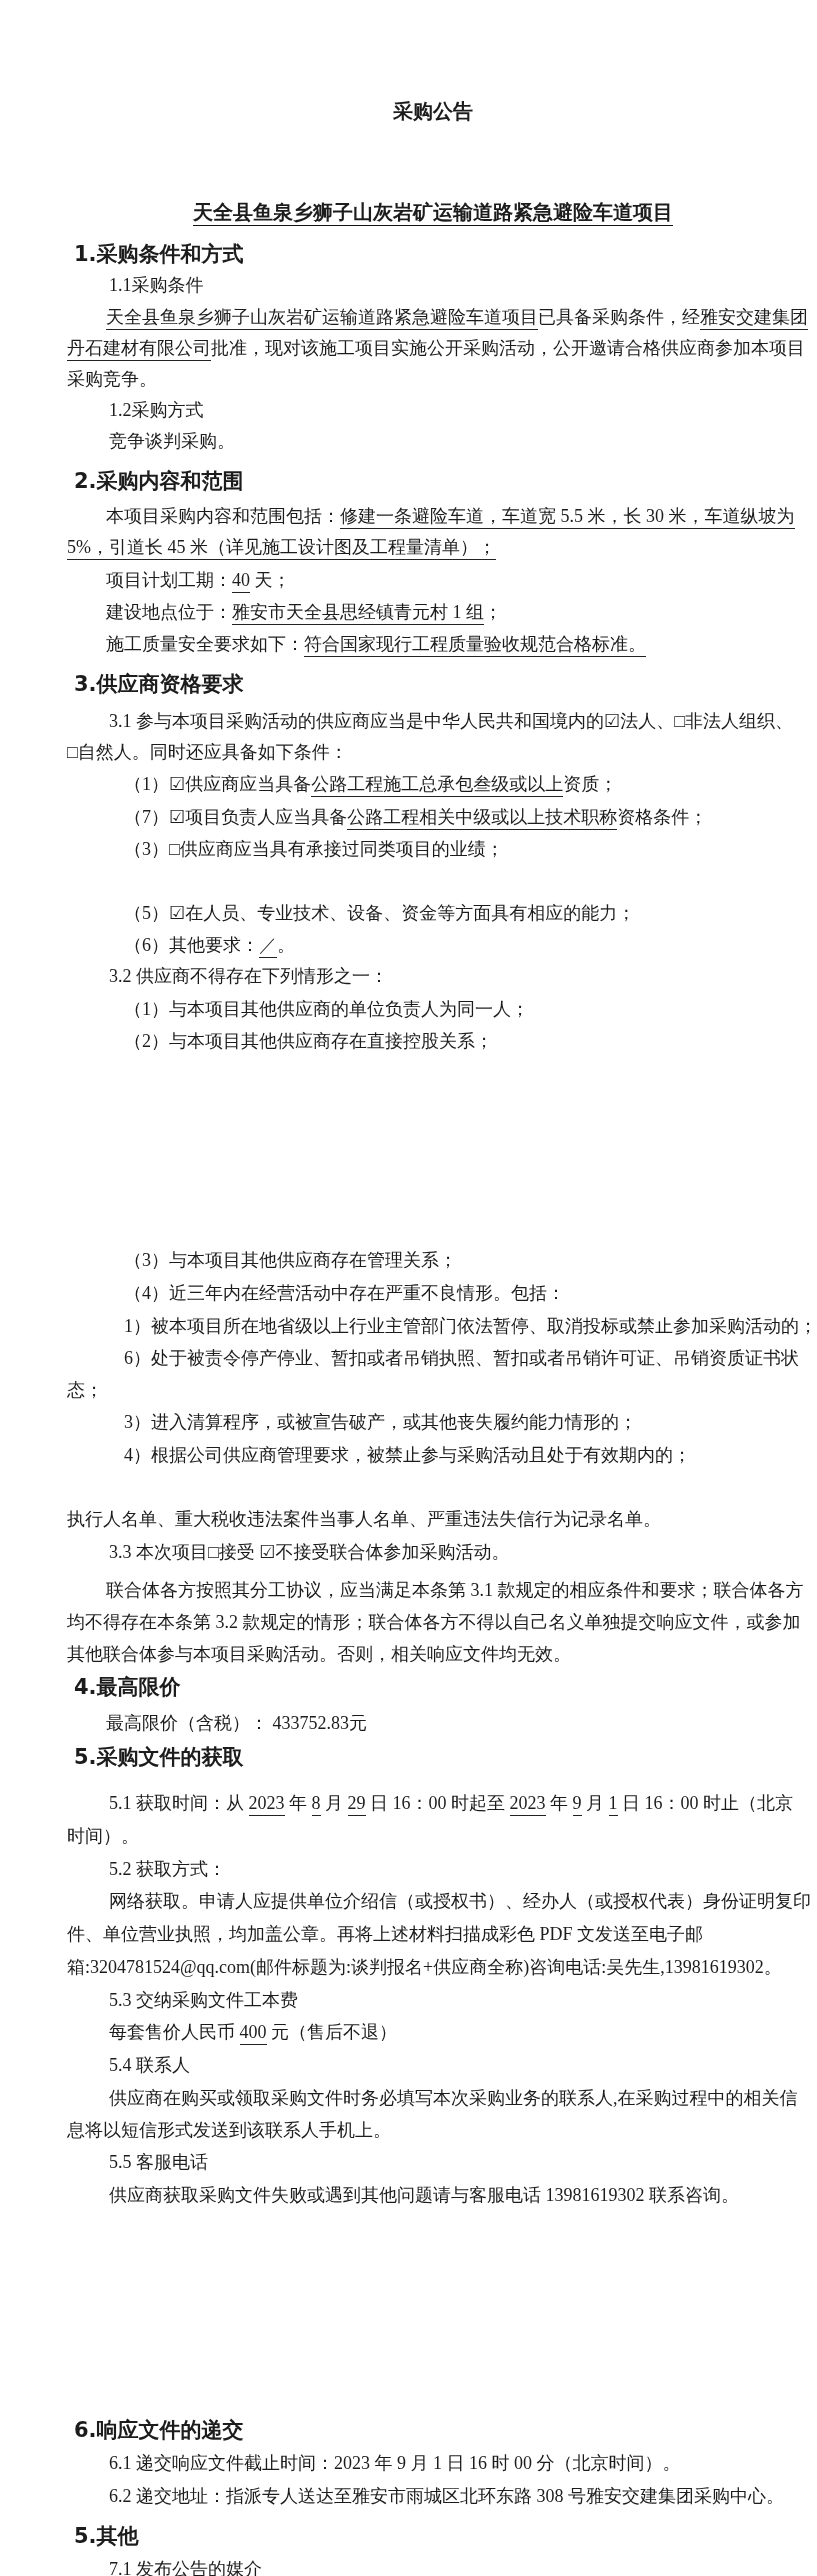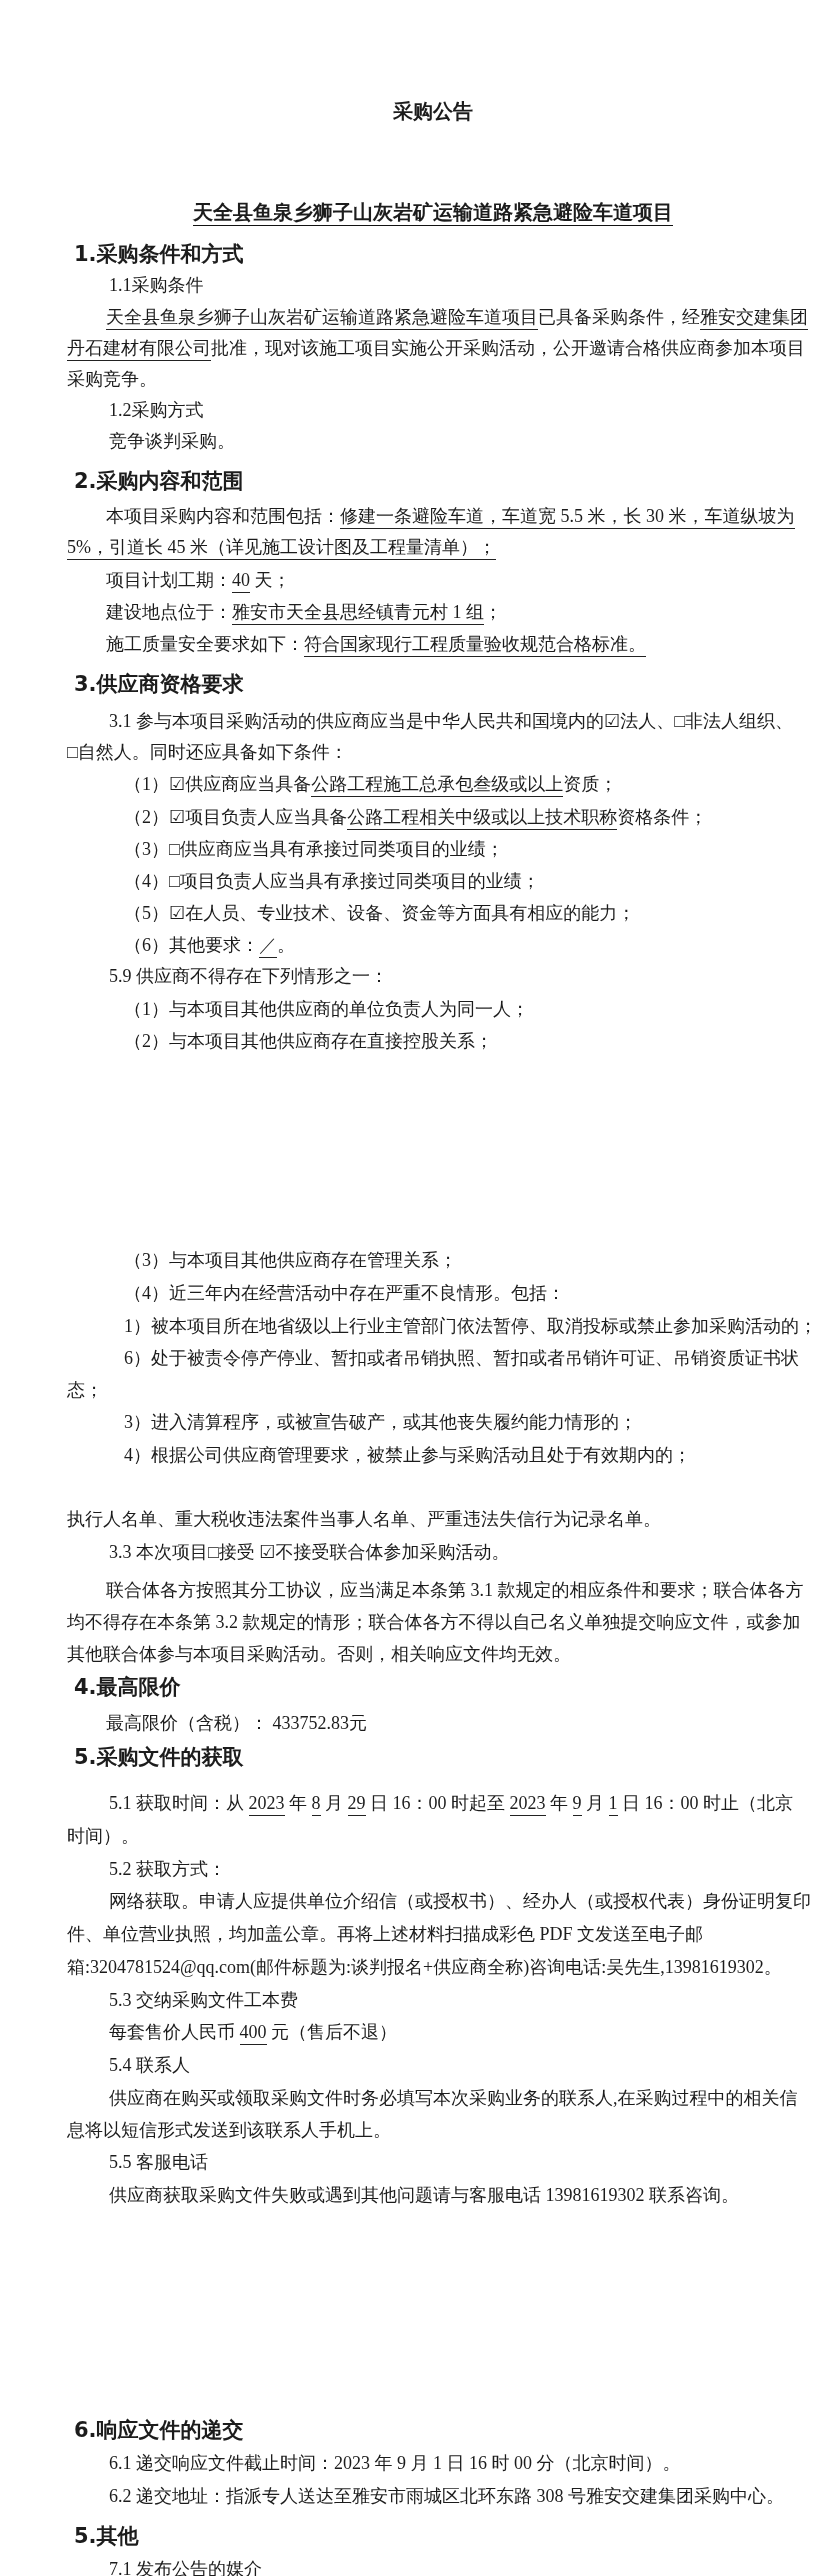--- a/index.html
+++ b/index.html
@@ -42,26 +42,25 @@
   <div class="ln i1" style="top:504px"><span>本项目采购内容和范围包括：</span><span class="useg">修建一条避险车道，车道宽 5.5 米，长 30 米，车道纵坡为</span></div>
   <div class="ln" style="top:535px"><span class="useg">5%，引道长 45 米（详见施工设计图及工程量清单）；</span></div>
   <div class="ln i1" style="top:568px"><span>项目计划工期：</span><span class="useg">40</span><span> 天；</span></div>
   <div class="ln i1" style="top:600px"><span>建设地点位于：</span><span class="useg">雅安市天全县思经镇青元村 1 组</span><span>；</span></div>
   <div class="ln i1" style="top:632px"><span>施工质量安全要求如下：</span><span class="useg">符合国家现行工程质量验收规范合格标准。</span></div>
 
   <div class="ln hd" style="top:672px">3.供应商资格要求</div>
   <div class="ln i3" style="top:709px">3.1 参与本项目采购活动的供应商应当是中华人民共和国境内的☑法人、□非法人组织、</div>
   <div class="ln" style="top:740px">□自然人。同时还应具备如下条件：</div>
   <div class="ln i2" style="top:772px"><span>（1）☑供应商应当具备</span><span class="useg">公路工程施工总承包叁级或以上</span><span>资质；</span></div>
-  <div class="ln i2" style="top:805px"><span>（2）☑项目负责人应当具备</span><span class="useg">公路工程相关中级或以上技术职称</span><span>资格条件；</span></div>
+  <div class="ln i2" style="top:805px"><span>（7）☑项目负责人应当具备</span><span class="useg">公路工程相关中级或以上技术职称</span><span>资格条件；</span></div>
   <div class="ln i2" style="top:837px">（3）□供应商应当具有承接过同类项目的业绩；</div>
-  <div class="ln i2" style="top:869px">（4）□项目负责人应当具有承接过同类项目的业绩；</div>
   <div class="ln i2" style="top:901px">（5）☑在人员、专业技术、设备、资金等方面具有相应的能力；</div>
   <div class="ln i2" style="top:933px"><span>（6）其他要求：</span><span class="useg">／</span><span>。</span></div>
-  <div class="ln i3" style="top:964px">5.9 供应商不得存在下列情形之一：</div>
+  <div class="ln i3" style="top:964px">3.2 供应商不得存在下列情形之一：</div>
   <div class="ln i2" style="top:997px">（1）与本项目其他供应商的单位负责人为同一人；</div>
   <div class="ln i2" style="top:1029px">（2）与本项目其他供应商存在直接控股关系；</div>
   <div class="ln i2" style="top:1248px">（3）与本项目其他供应商存在管理关系；</div>
   <div class="ln i2" style="top:1281px">（4）近三年内在经营活动中存在严重不良情形。包括：</div>
   <div class="ln i2" style="top:1314px">1）被本项目所在地省级以上行业主管部门依法暂停、取消投标或禁止参加采购活动的；</div>
   <div class="ln i2" style="top:1346px">6）处于被责令停产停业、暂扣或者吊销执照、暂扣或者吊销许可证、吊销资质证书状</div>
   <div class="ln" style="top:1378px">态；</div>
   <div class="ln i2" style="top:1410px">3）进入清算程序，或被宣告破产，或其他丧失履约能力情形的；</div>
   <div class="ln i2" style="top:1443px">4）根据公司供应商管理要求，被禁止参与采购活动且处于有效期内的；</div>
   <div class="ln" style="top:1507px">执行人名单、重大税收违法案件当事人名单、严重违法失信行为记录名单。</div>

